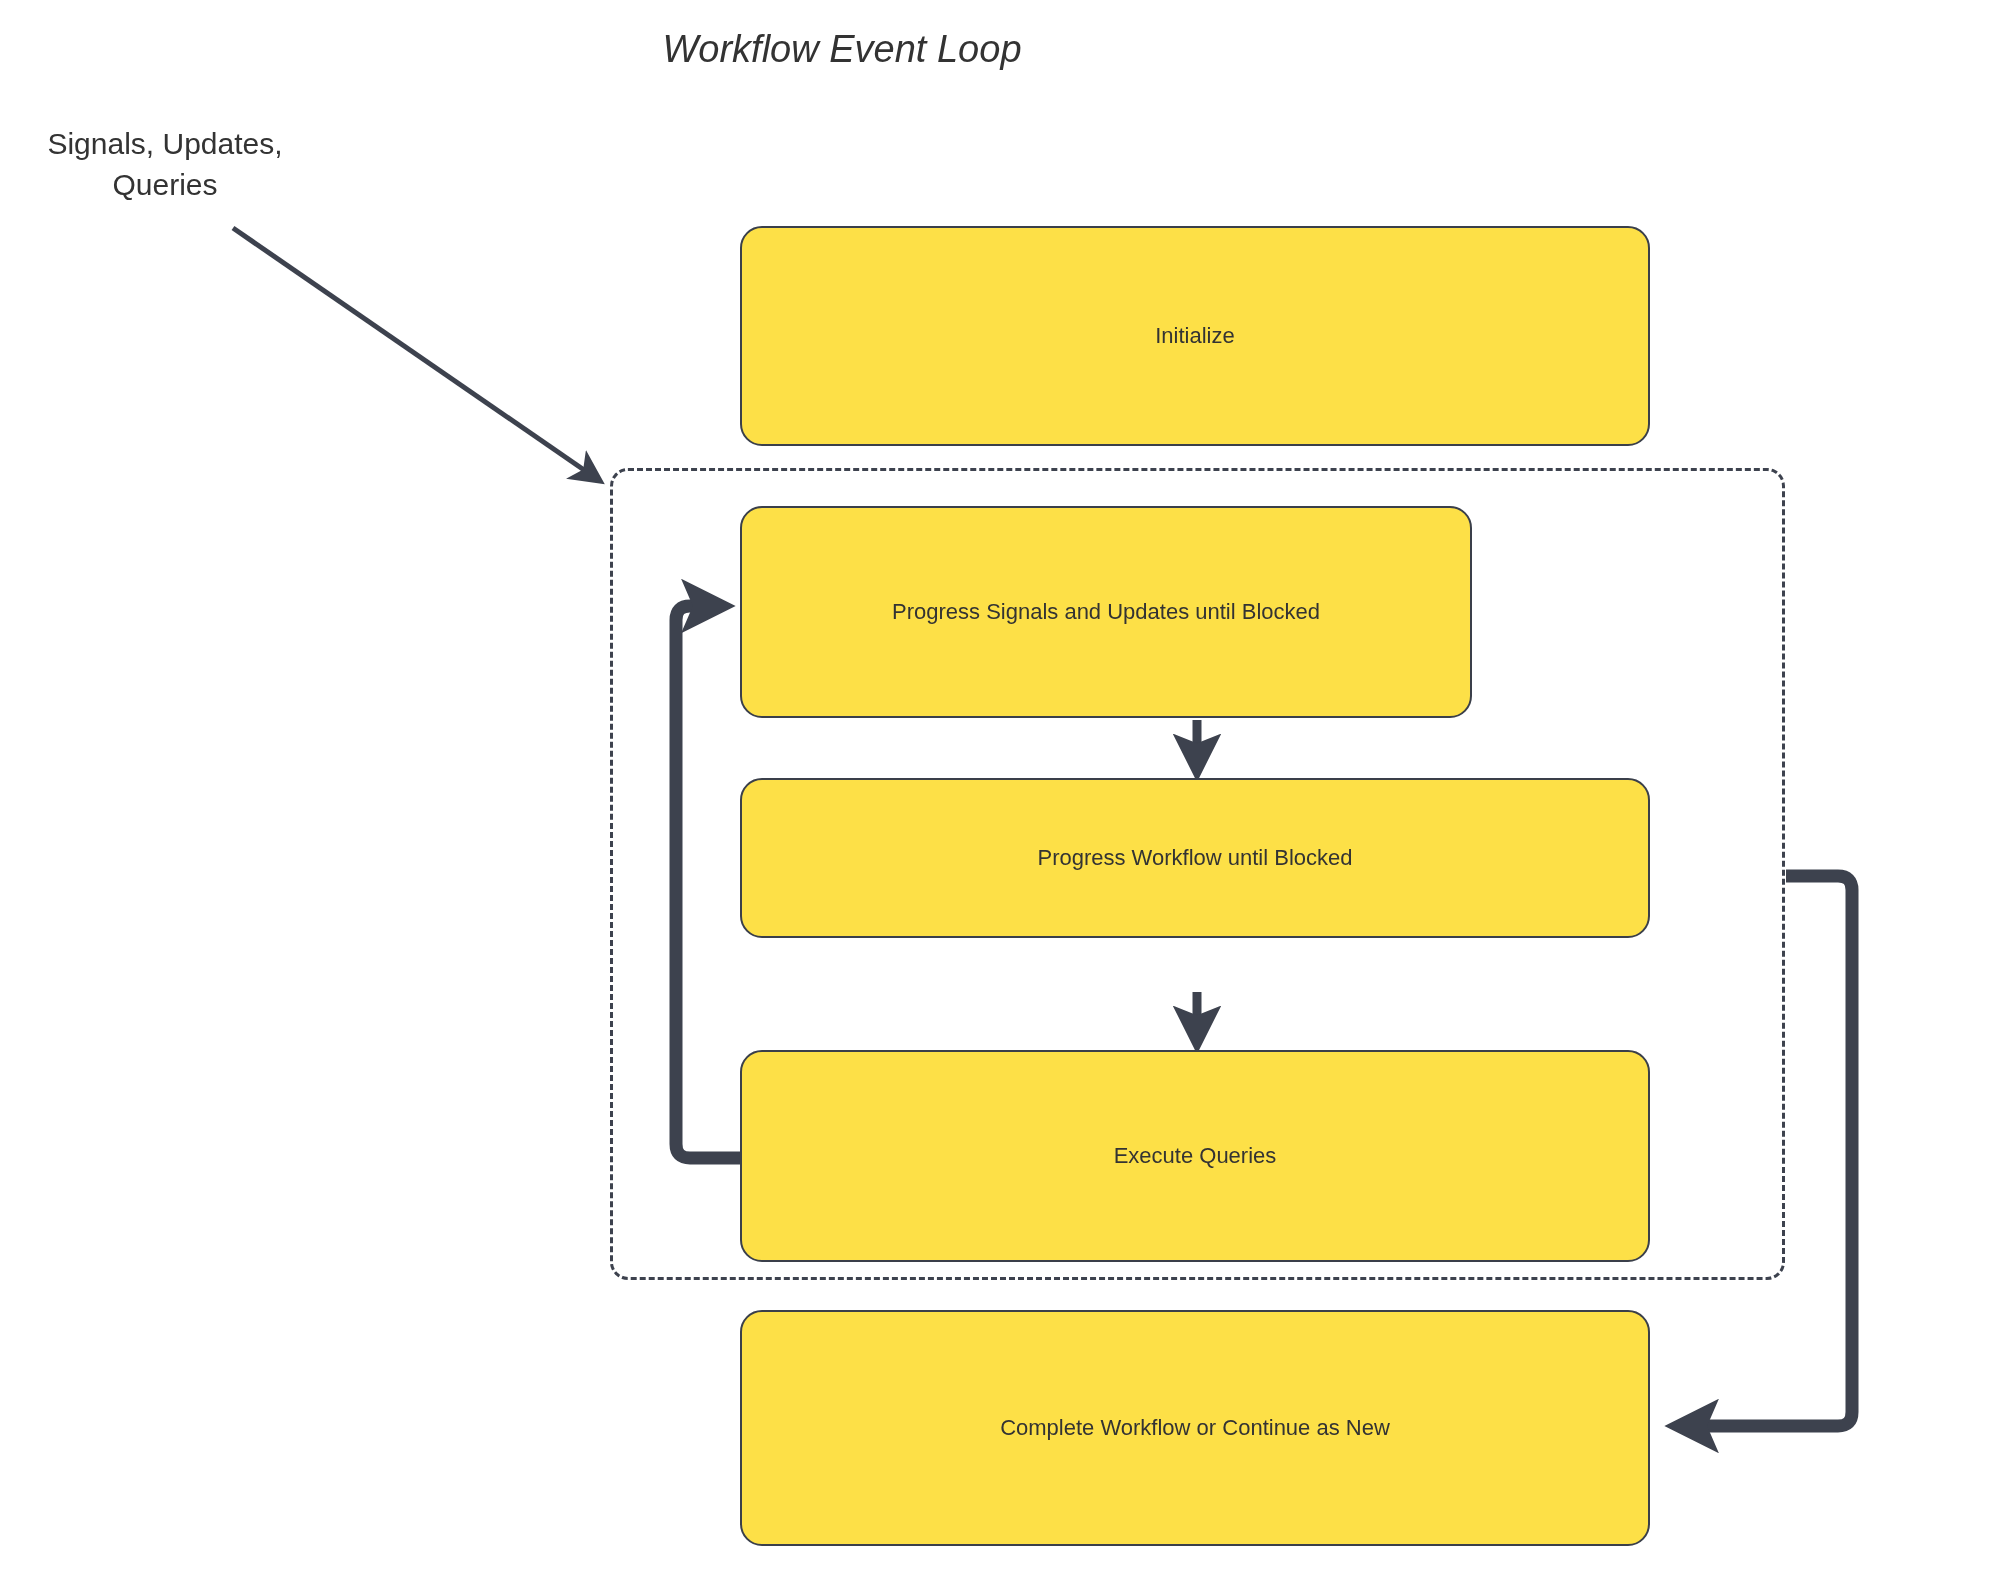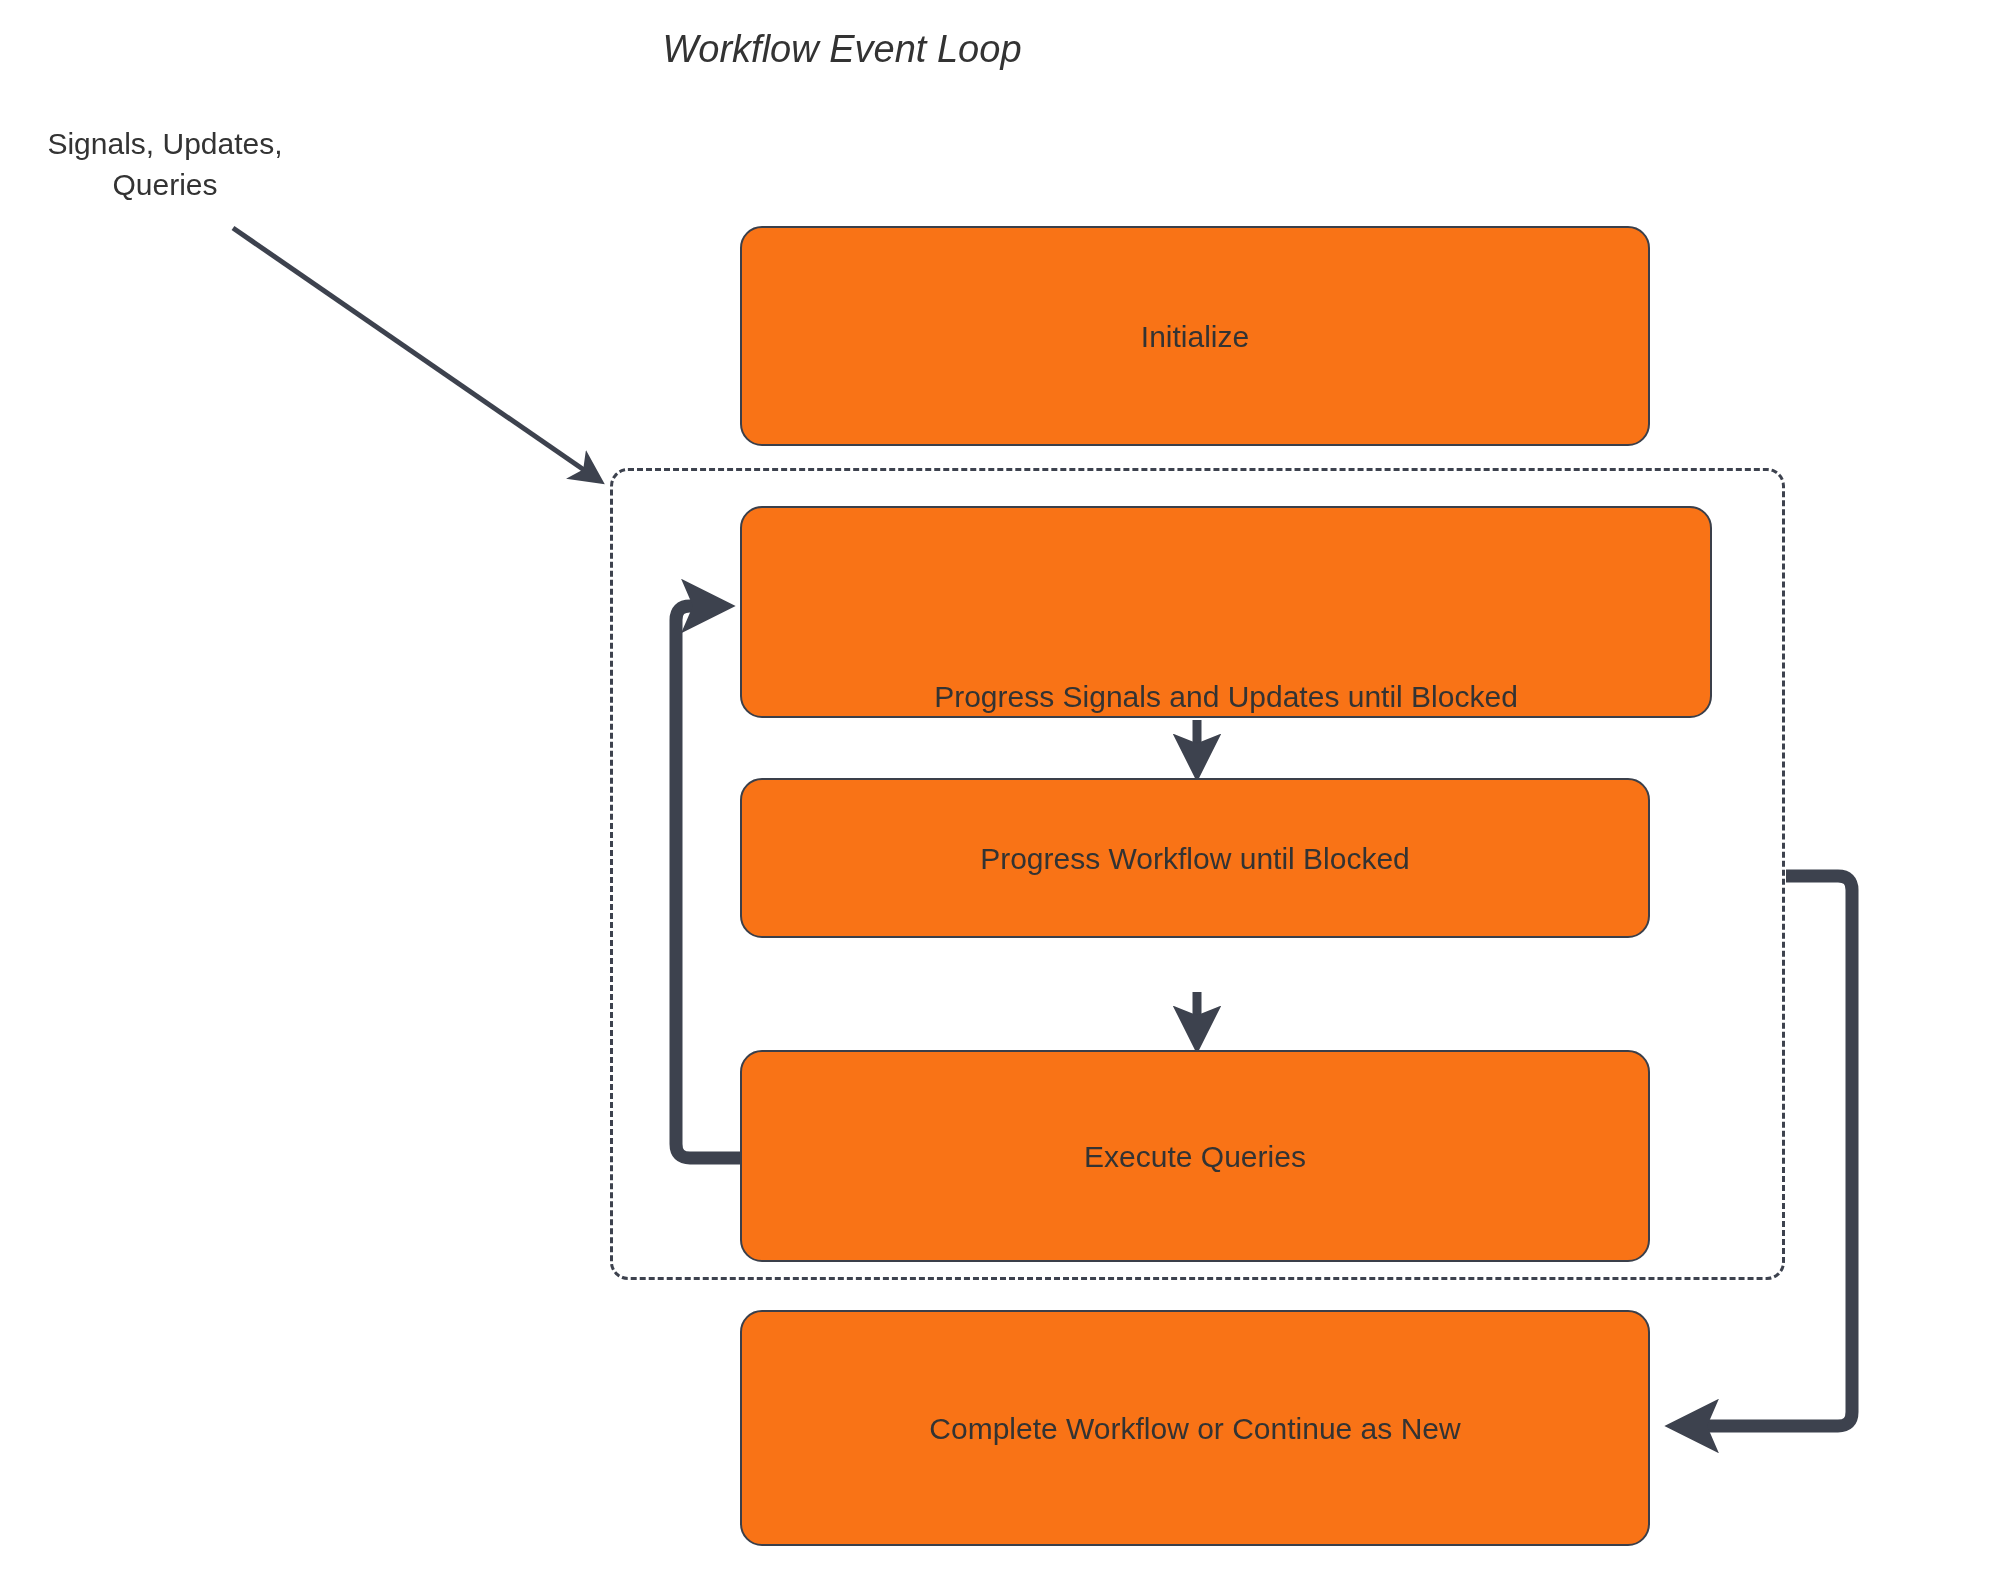--- a/index.html
+++ b/index.html
@@ -23,28 +23,28 @@
     position: absolute;
     left: 0;
     top: 0;
     width: 2006px;
     height: 1576px;
     pointer-events: none;
   }
   .node {
     position: absolute;
     box-sizing: border-box;
-    background: #f97316;
+    background: #fde047;
     border: 2px solid #3a3f4a;
     border-radius: 22px;
     display: flex;
     align-items: center;
     justify-content: center;
     text-align: center;
-    font-size: 30px;
+    font-size: 22px;
     color: #333333;
     line-height: 1.3;
     z-index: 2;
   }
   .node-label {
     display: block;
     padding: 0 24px;
   }
   #diagram-title {
     position: absolute;
@@ -76,21 +76,21 @@
     width: 1175px;
     height: 812px;
     box-sizing: border-box;
     border: 3px dashed #3d424e;
     border-radius: 18px;
     background: transparent;
     z-index: 1;
   }
   
   #node-initialize      { left: 740px; top: 226px;  width: 910px; height: 220px; }
-  #node-progress-signals{ left: 740px; top: 506px;  width: 972px; height: 212px; align-items: flex-end; }
+  #node-progress-signals{ left: 740px; top: 506px;  width: 732px; height: 212px; }
   #node-progress-workflow{left: 740px; top: 778px;  width: 910px; height: 160px; }
   #node-execute-queries { left: 740px; top: 1050px; width: 910px; height: 212px; }
   #node-complete        { left: 740px; top: 1310px; width: 910px; height: 236px; }
 </style>
 </head>
 <body>
 
 <div id="canvas">
 
   <div id="diagram-title">Workflow Event Loop</div>

